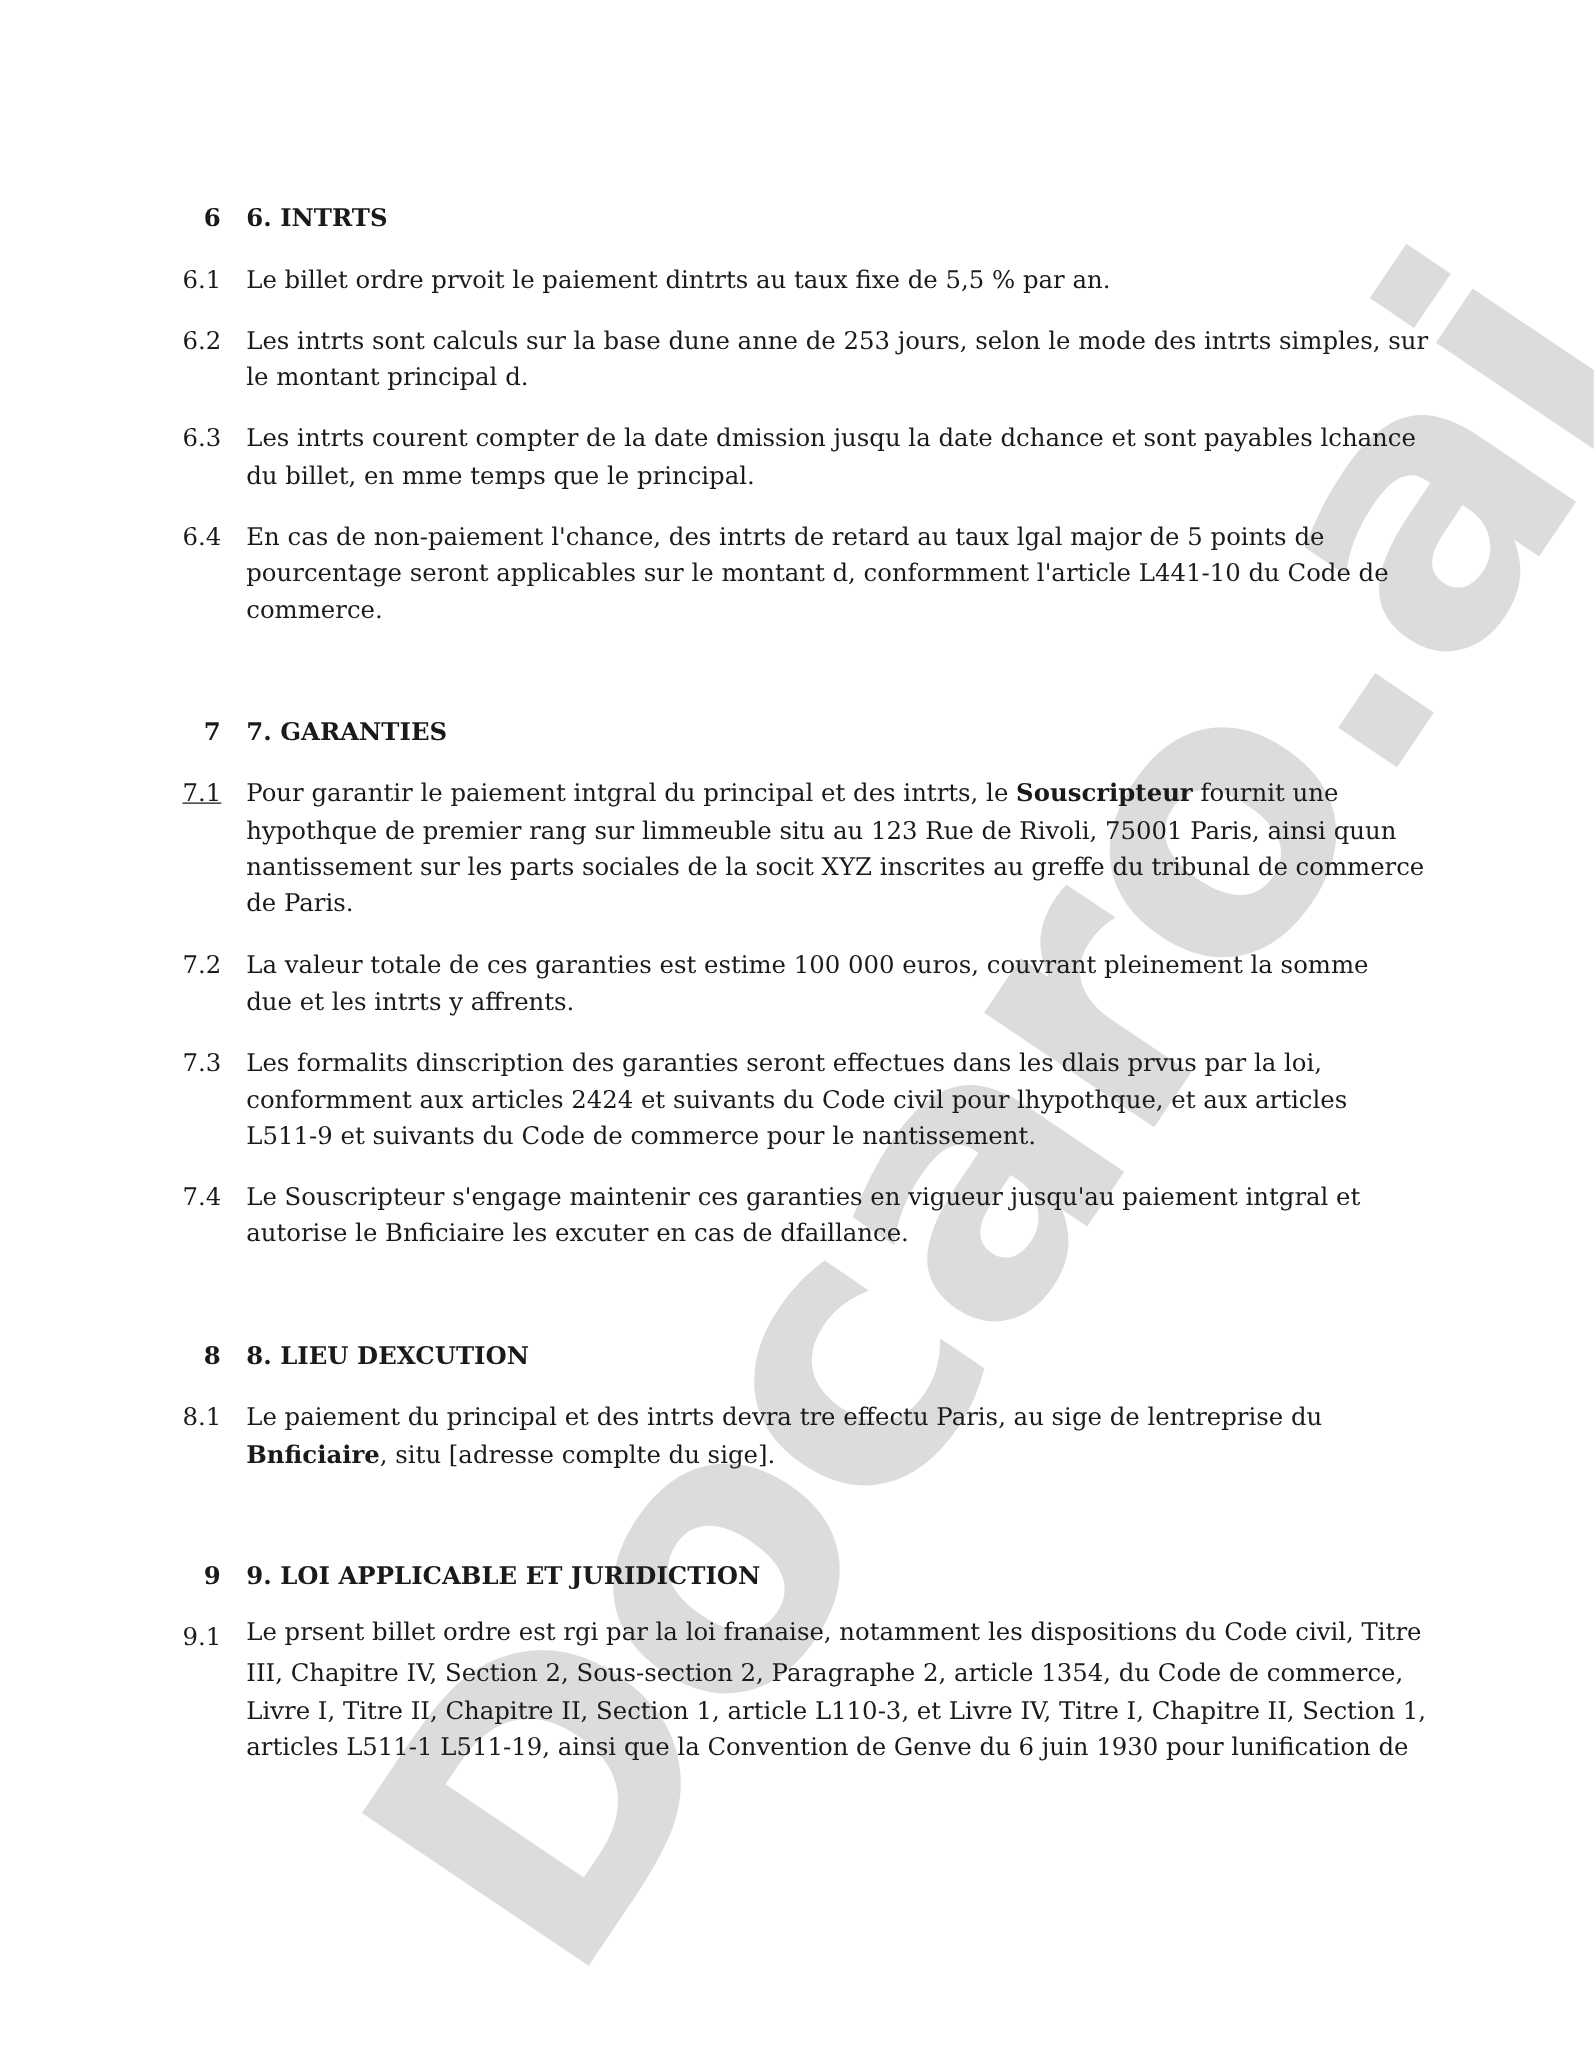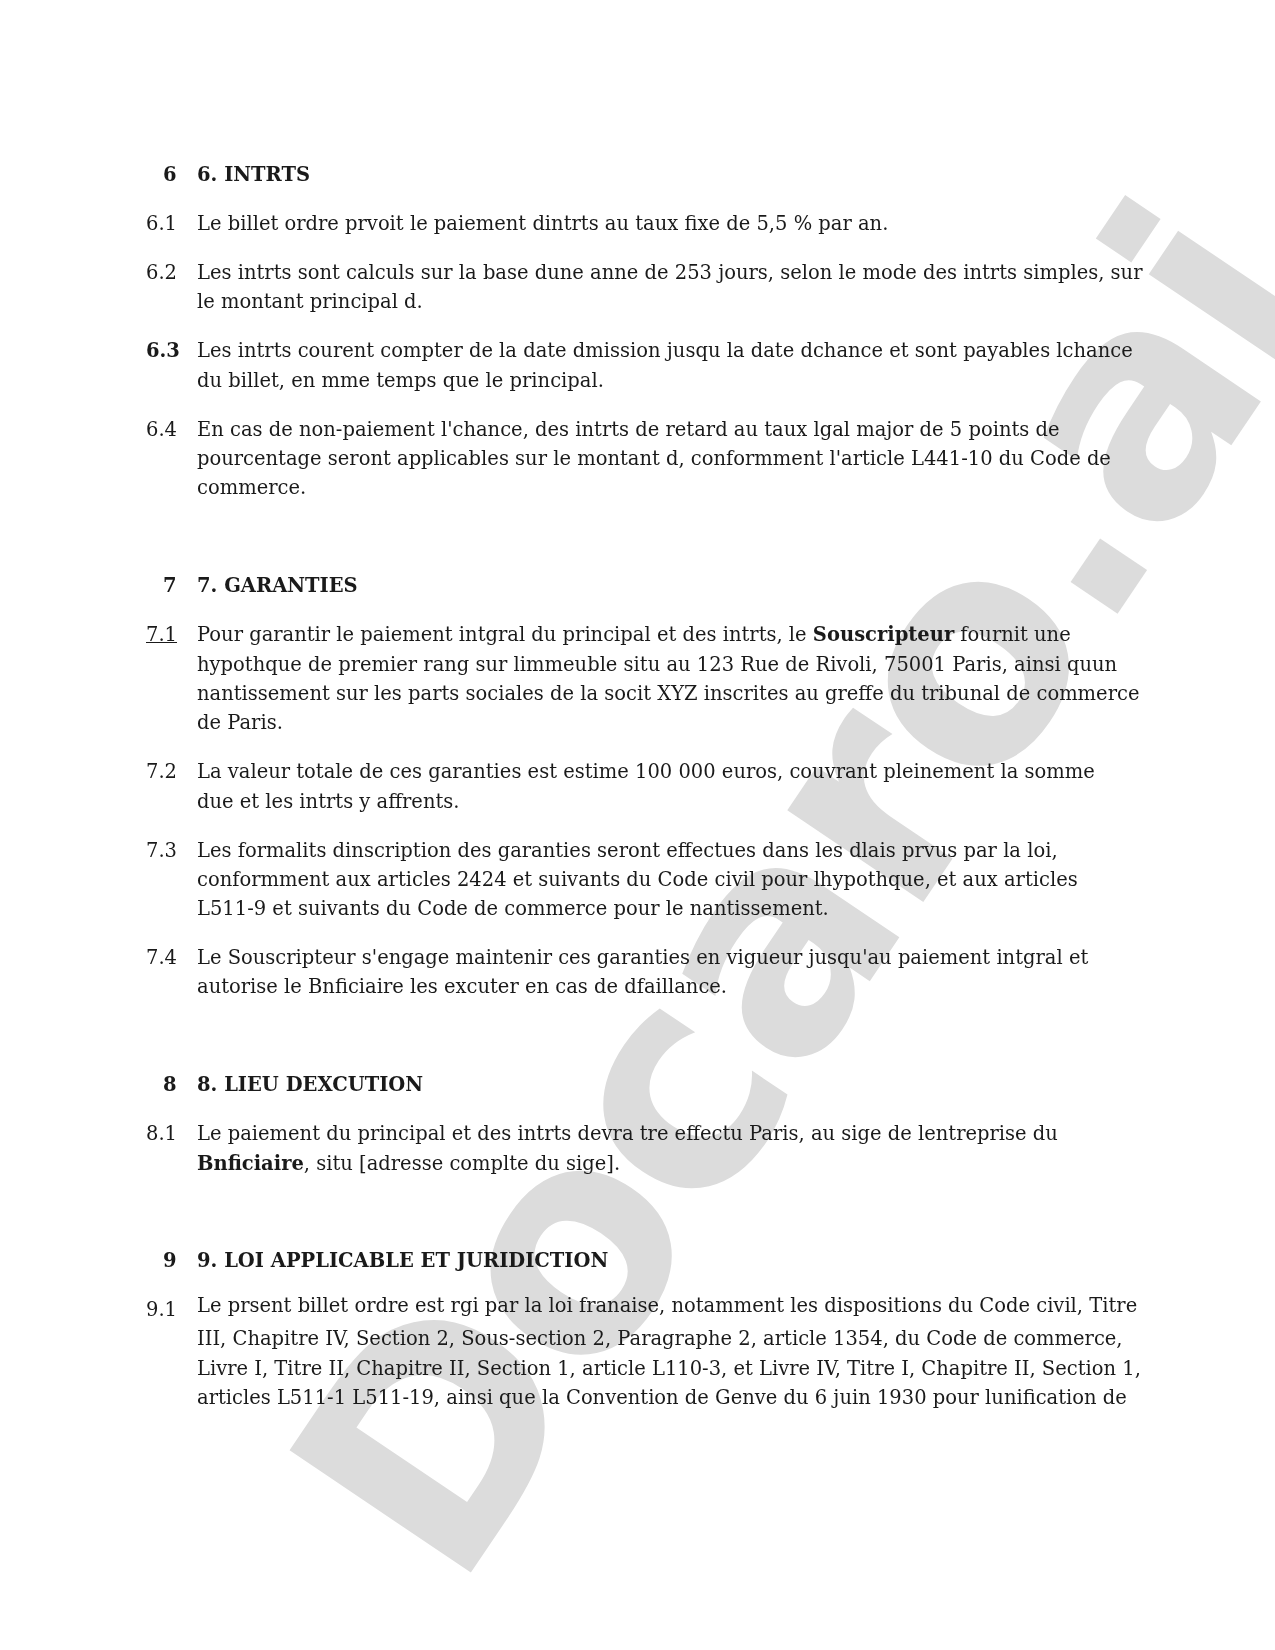--- a/index.html
+++ b/index.html
@@ -34,21 +34,21 @@
       <span class="line h" style="left:163px;top:163px;">6</span>
       <span class="line h" style="left:197px;top:163px;">6. INTRTS</span>
 
       <span class="line" style="left:146px;top:212px;">6.1</span>
       <span class="line" style="left:197px;top:212px;">Le billet  ordre prvoit le paiement dintrts au taux fixe de 5,5 % par an.</span>
 
       <span class="line" style="left:146px;top:261px;">6.2</span>
       <span class="line" style="left:197px;top:261px;">Les intrts sont calculs sur la base dune anne de 253 jours, selon le mode des intrts simples, sur</span>
       <span class="line" style="left:197px;top:290px;">le montant principal d.</span>
 
-      <span class="line" style="left:146px;top:339px;font-weight:bold;">6.3</span>
+      <span class="line" style="left:146px;top:339px;">6.3</span>
       <span class="line" style="left:197px;top:339px;">Les intrts courent  compter de la date dmission jusqu la date dchance et sont payables  lchance</span>
       <span class="line" style="left:197px;top:369px;">du billet, en mme temps que le principal.</span>
 
       <span class="line" style="left:146px;top:418px;">6.4</span>
       <span class="line" style="left:197px;top:418px;">En cas de non-paiement  l'chance, des intrts de retard au taux lgal major de 5 points de</span>
       <span class="line" style="left:197px;top:447px;">pourcentage seront applicables sur le montant d, conformment  l'article L441-10 du Code de</span>
       <span class="line" style="left:197px;top:476px;">commerce.</span>
     </div>
 
     <div>

